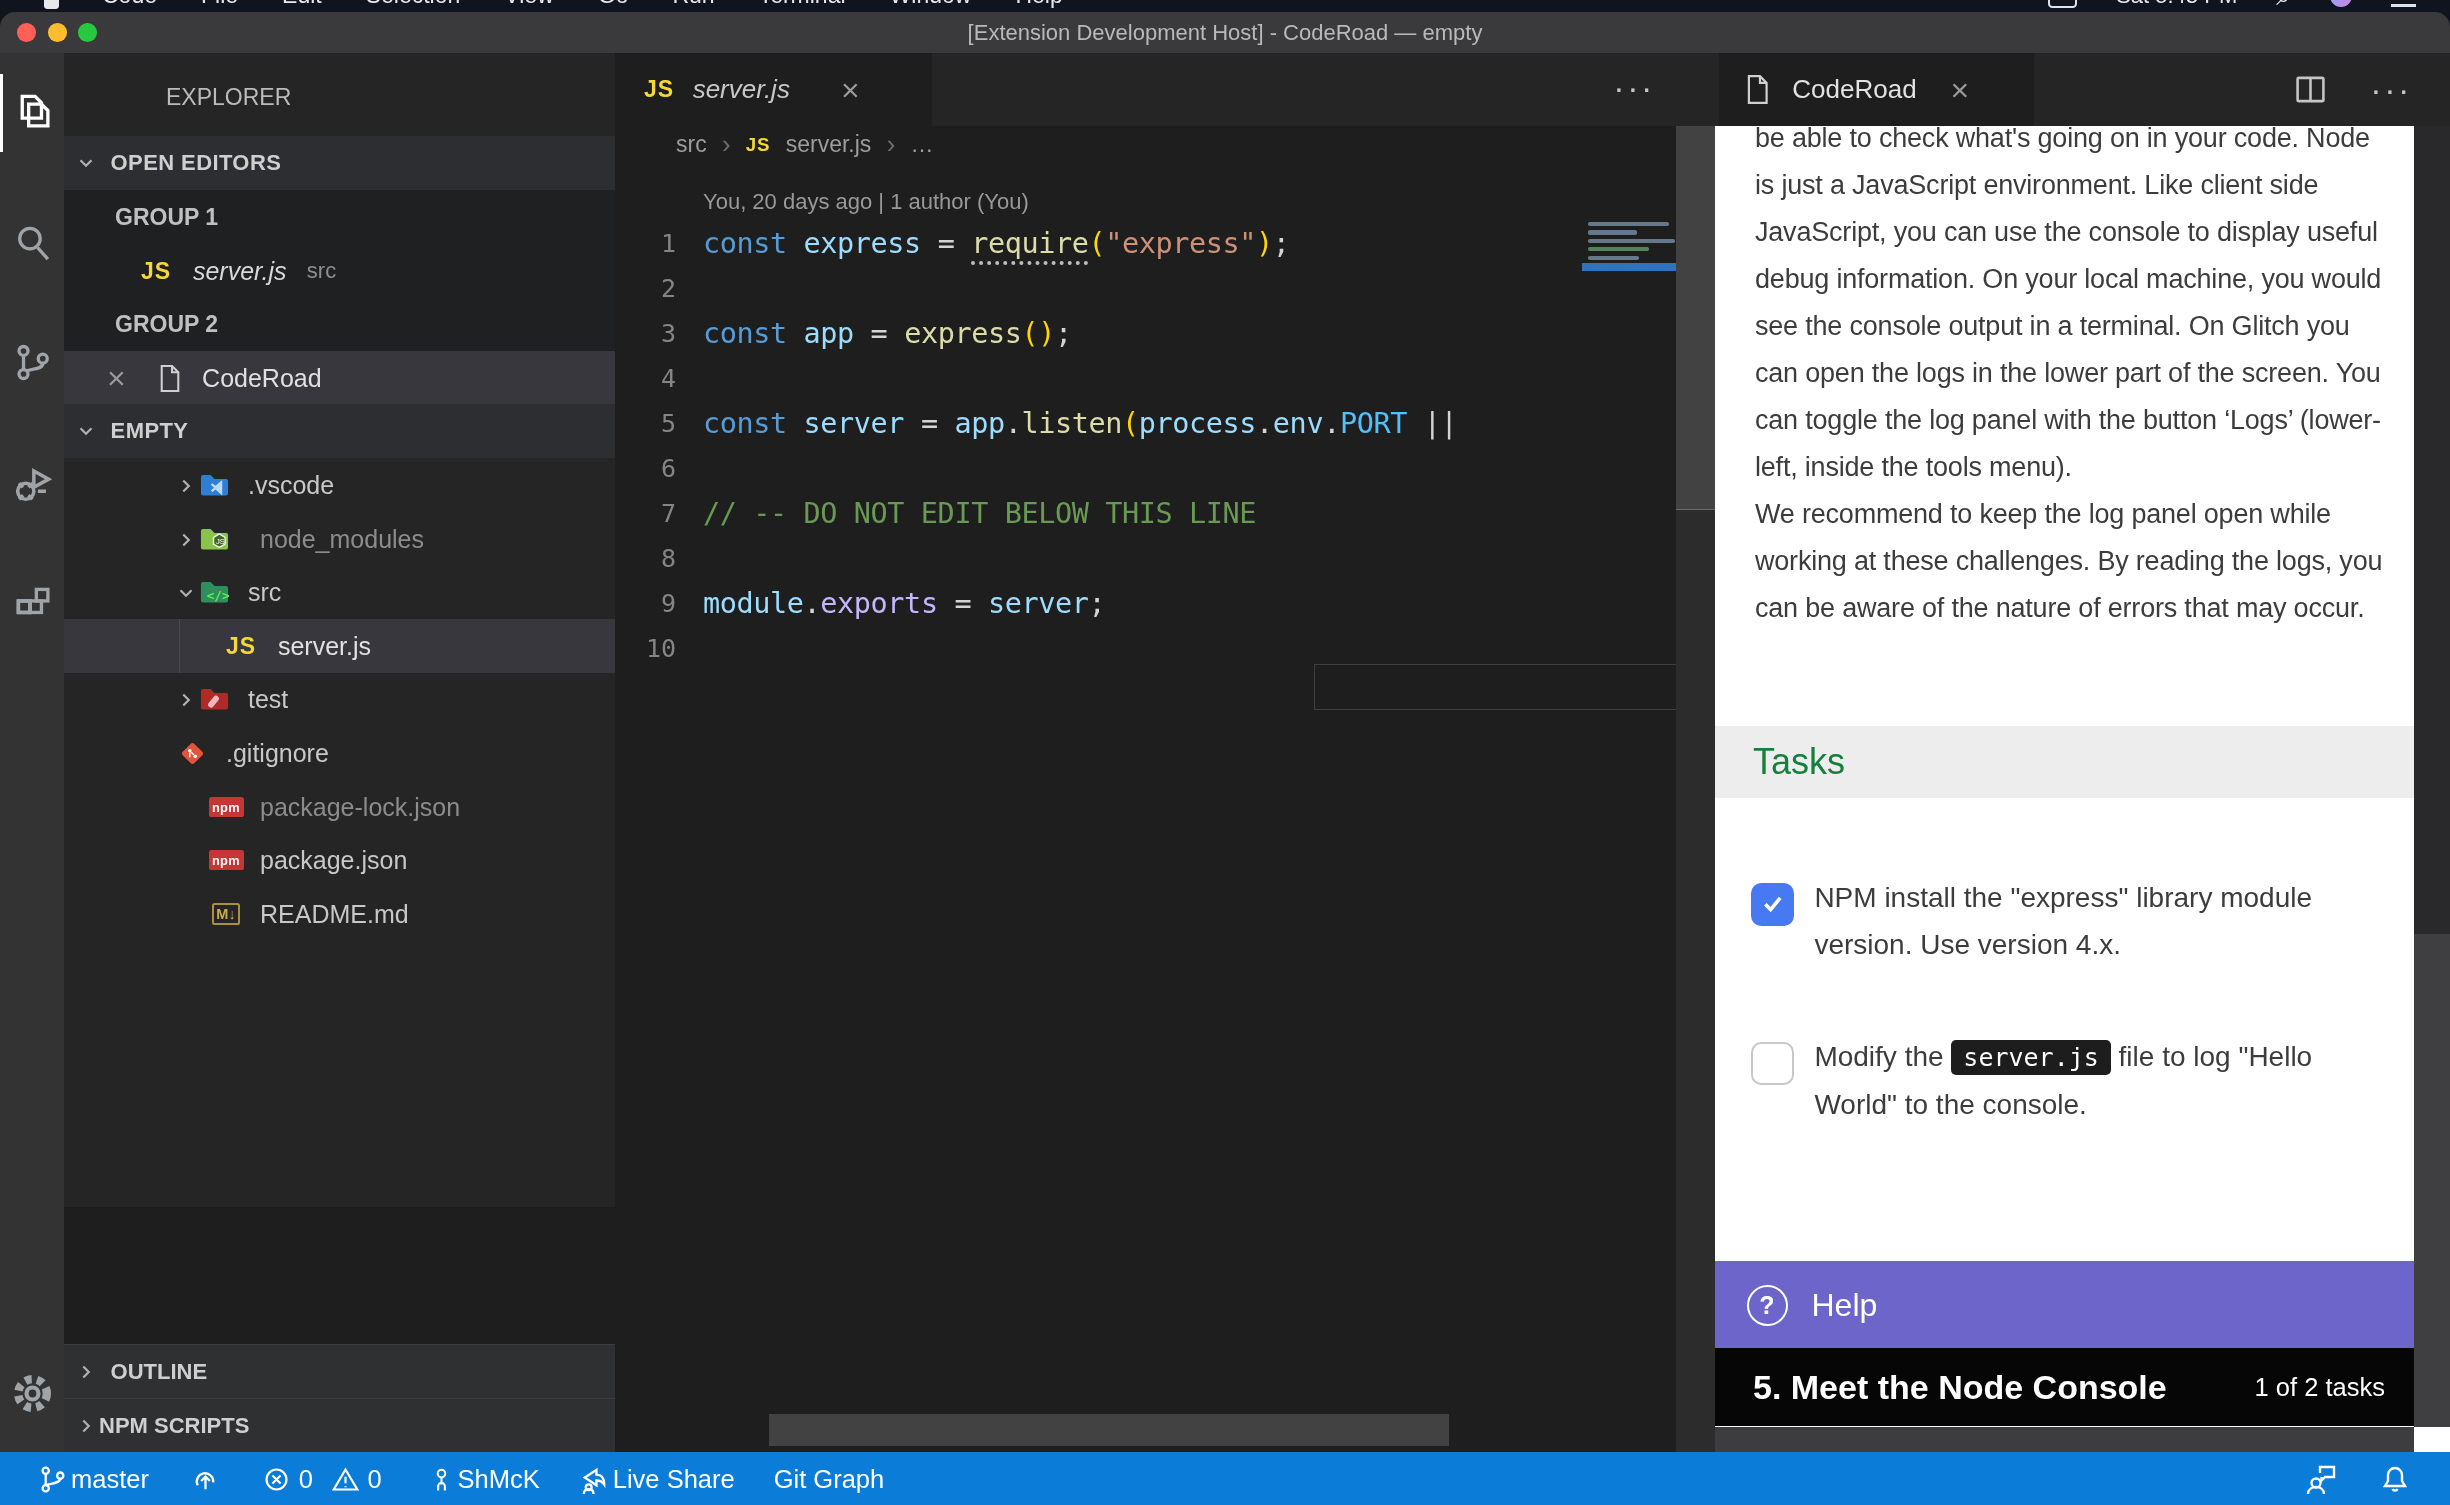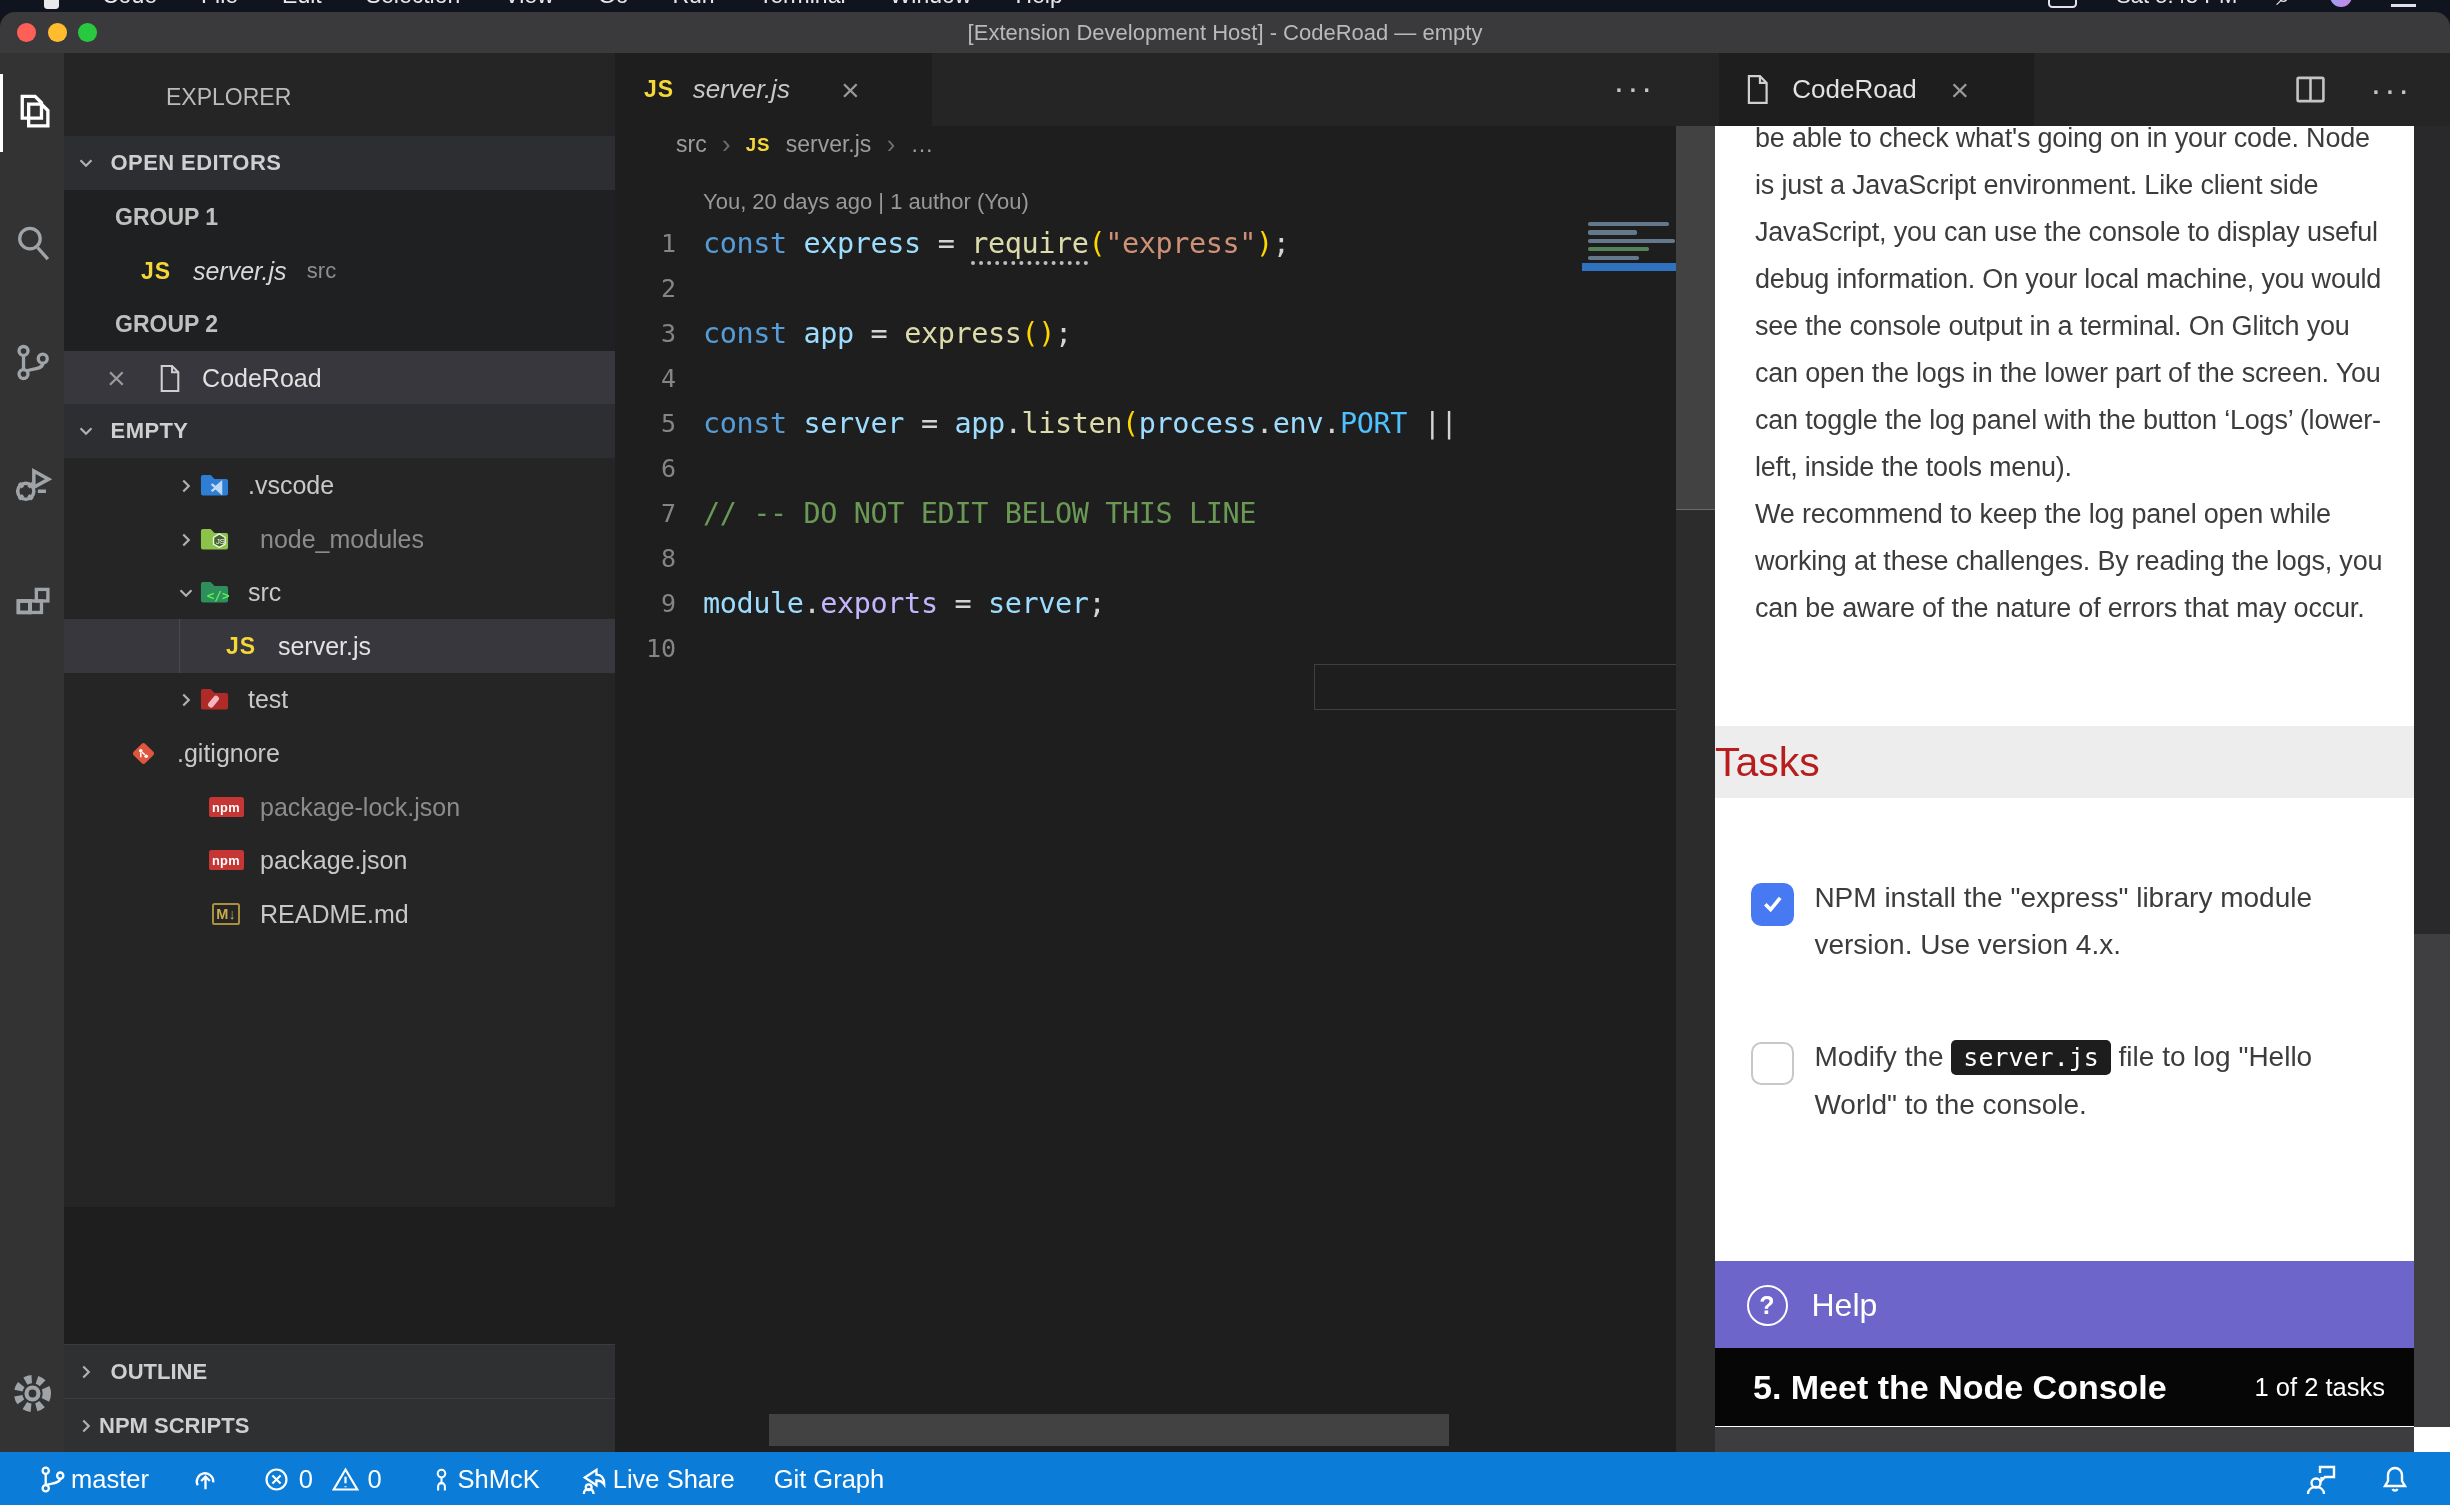--- a/index.html
+++ b/index.html
@@ -67,21 +67,21 @@
   #panel{left:1715px;top:41px;width:735px;height:1399px;background:#252526;overflow:hidden;}
   #p-tabbar{position:absolute;left:0;top:0;width:735px;height:73px;background:#252526;}
   #tab-coderoad{position:absolute;left:4.3px;top:0;width:289px;height:73px;background:#1e1e1e;display:flex;align-items:center;padding-left:25.5px;}
   #tab-coderoad .lbl{color:#e2e2e2;font-size:26px;margin-left:22px;margin-right:34px;}
   #p-actions{position:absolute;right:38px;top:0;height:73px;display:flex;align-items:center;gap:44px;color:#c5c5c5;}
   #p-more{font-size:34px;letter-spacing:2.6px;}
   #webview{position:absolute;left:0;top:73px;width:699px;height:1326px;background:#ffffff;overflow:hidden;color:#3c3c3c;}
   #paragraphs{position:absolute;left:40px;top:-11px;width:638px;font-size:27px;line-height:47px;letter-spacing:-0.2px;}
   #paragraphs p{margin:0;}
   #tasks-band{position:absolute;left:0;top:600px;width:699px;height:72px;background:#ededee;display:flex;align-items:center;}
-  #tasks-band .t{font-size:41px;color:#b91c1c;}
+  #tasks-band .t{font-size:36px;color:#15803d;margin-left:38px;}
   .task{position:absolute;left:36px;display:flex;align-items:flex-start;}
   .cb{width:43px;height:43px;border-radius:10.2px;flex:0 0 43px;margin-top:8.5px;}
   .cb.on{background:#4679f2;display:flex;align-items:center;justify-content:center;}
   .cb.off{background:#fff;border:2.6px solid #c8c8c8;box-sizing:border-box;}
   .task .txt{margin-left:20.4px;width:519px;font-size:28px;line-height:47px;}
   .code-chip{background:#1d1d1d;color:#ffffff;font-family:"DejaVu Sans Mono",monospace;font-size:25px;padding:2.6px 12px;border-radius:5.1px;}
   #help-bar{position:absolute;left:0;top:1135px;width:699px;height:88px;background:#6d65c9;display:flex;align-items:center;color:#fff;}
   #help-q{width:37px;height:37px;border:2.6px solid #fff;border-radius:50%;margin-left:31.5px;display:flex;align-items:center;justify-content:center;font-size:25px;font-weight:bold;}
   #help-bar .t{font-size:32px;margin-left:24px;}
   #p-footer{position:absolute;left:0;top:1222px;width:699px;height:78px;background:#060606;color:#fff;display:flex;align-items:center;}
@@ -267,21 +267,21 @@
             <path d="M9 6l6 6-6 6"></path>
           </svg></span>
       <span class="tree-ico">
         <svg width="31" height="25.5" viewBox="0 0 32 26">
             <path d="M2 5a2 2 0 012-2h8l4 4h12a2 2 0 012 2v13a2 2 0 01-2 2H4a2 2 0 01-2-2z" fill="#b02a28"></path>
             <rect x="12" y="9" width="6" height="14" rx="3" transform="rotate(40 15 16)" fill="#f4b7c0"></rect>
           </svg>
       </span>
         <span style="margin-left:17px;">test</span>
     </div>
-    <div class="sb-row" style="top:673px;padding-left:62px;">
+    <div class="sb-row" style="top:673px;padding-left:111px;">
       <span class="tree-ico">
         <svg width="29" height="29" viewBox="0 0 32 32">
             <rect x="7" y="7" width="18" height="18" rx="3" transform="rotate(45 16 16)" fill="#e0553d"></rect>
             <circle cx="13" cy="13" r="2" fill="#fff"></circle>
             <circle cx="19" cy="19" r="2" fill="#fff"></circle>
             <path d="M13 15v5M14.5 14.5l3 3" stroke="#fff" stroke-width="1.6" fill="none"></path>
           </svg>
       </span>
         <span style="margin-left:17px;">.gitignore</span>
     </div>

